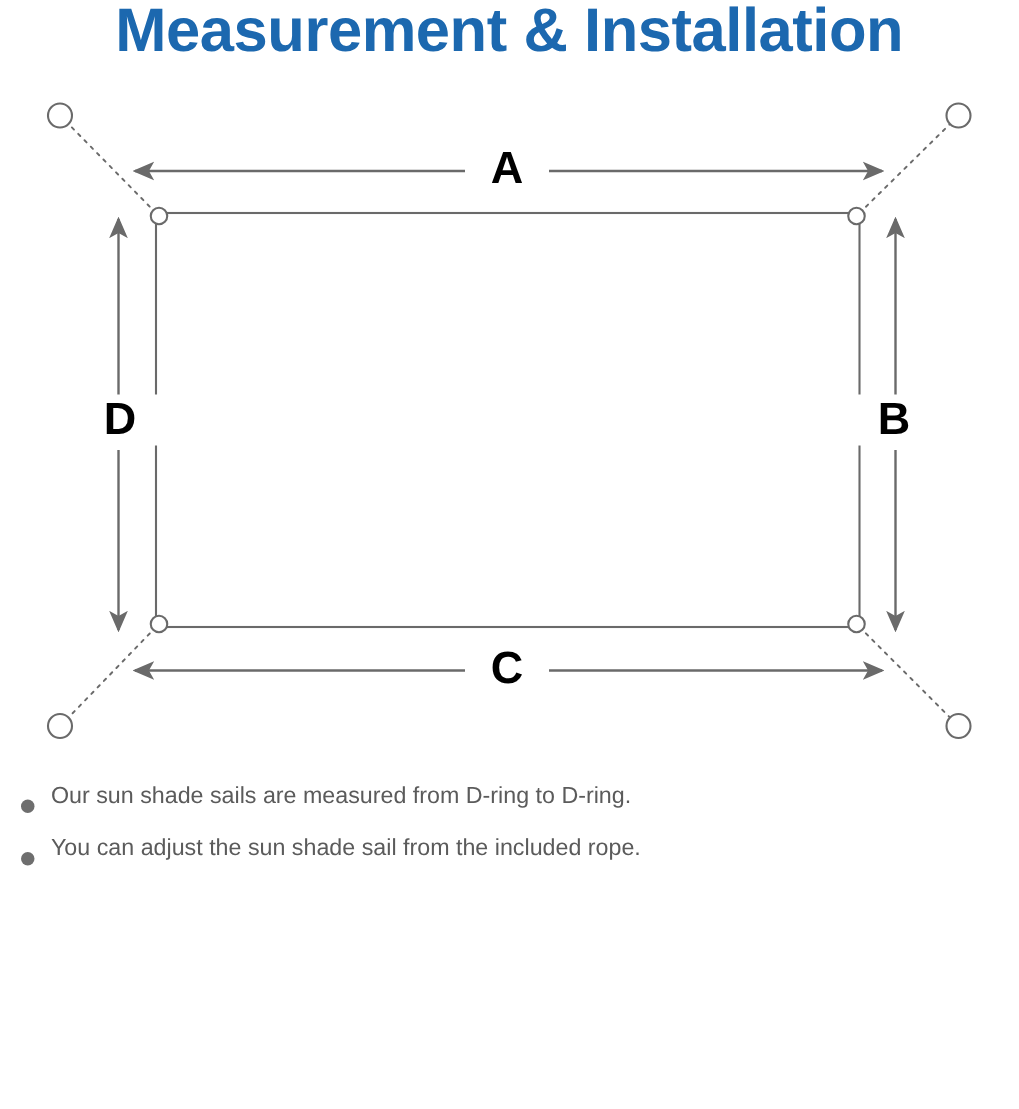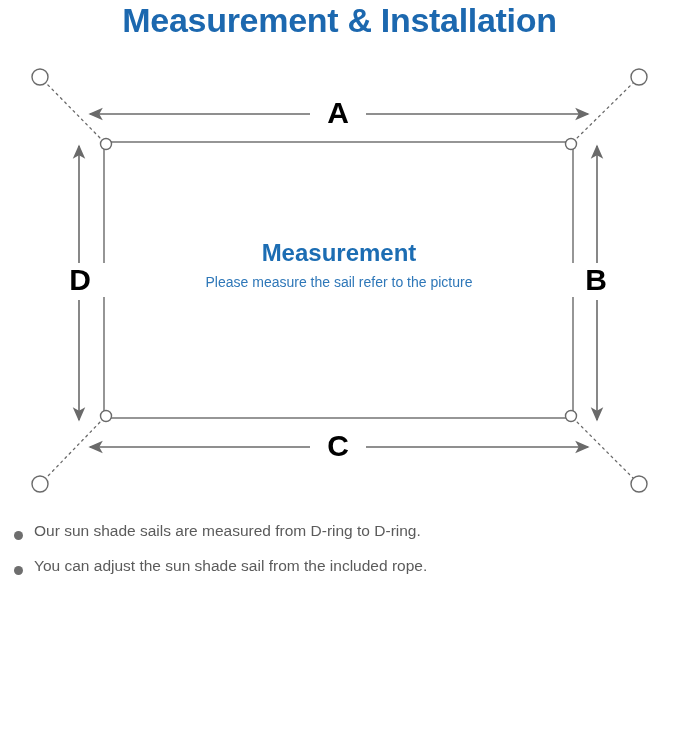--- a/index.html
+++ b/index.html
@@ -15,21 +15,21 @@
     font-family: "DejaVu Sans", "Liberation Sans", sans-serif;
     -webkit-font-smoothing: antialiased;
   }
 
   #page-title {
     position: absolute;
     left: 0;
     top: 0;
     width: 679px;
     text-align: center;
-    font-size: 34px;
+    font-size: 41px;
     font-weight: bold;
     color: #1c68af;
     letter-spacing: -0.3px;
     line-height: 40px;
     font-family: "Liberation Sans", "DejaVu Sans", sans-serif;
   }
 
   #diagram {
     position: absolute;
     left: 0;
@@ -74,21 +74,21 @@
   }
 
   #notes {
     position: absolute;
     left: 0;
     top: 520px;
     width: 679px;
   }
   .note-row {
     display: flex;
-    align-items: center;
+    align-items: flex-end;
     padding: 0 26px 0 10px;
     margin-bottom: 13px;
   }
   .note-bullet {
     flex: 0 0 auto;
     width: 9px;
     height: 9px;
     border-radius: 50%;
     background: #6e6e6e;
     margin: 8px 11px 0 4px;
@@ -137,24 +137,20 @@
     <line x1="325" y1="399" x2="90" y2="399" stroke="#6a6a6a" stroke-width="1.6" marker-end="url(#ah)"></line>
     <line x1="352" y1="399" x2="588" y2="399" stroke="#6a6a6a" stroke-width="1.6" marker-end="url(#ah)"></line>
 
     <line x1="79" y1="218" x2="79" y2="98" stroke="#6a6a6a" stroke-width="1.6" marker-end="url(#ah)"></line>
     <line x1="79" y1="252" x2="79" y2="372" stroke="#6a6a6a" stroke-width="1.6" marker-end="url(#ah)"></line>
 
     <line x1="597" y1="218" x2="597" y2="98" stroke="#6a6a6a" stroke-width="1.6" marker-end="url(#ah)"></line>
     <line x1="597" y1="252" x2="597" y2="372" stroke="#6a6a6a" stroke-width="1.6" marker-end="url(#ah)"></line>
   </svg>
 
-  <div id="center-block">
-    <div id="center-title">Measurement</div>
-    <div id="center-sub">Please measure the sail refer to the picture</div>
-  </div>
 
   <div class="dim-label" style="left:310px; top:48px; width:56px;">A</div>
   <div class="dim-label" style="left:570px; top:215px; width:52px;">B</div>
   <div class="dim-label" style="left:310px; top:381px; width:56px;">C</div>
   <div class="dim-label" style="left:54px; top:215px; width:52px;">D</div>
 </div>
 
 <div id="notes">
   <div class="note-row">
     <span class="note-bullet"></span>

